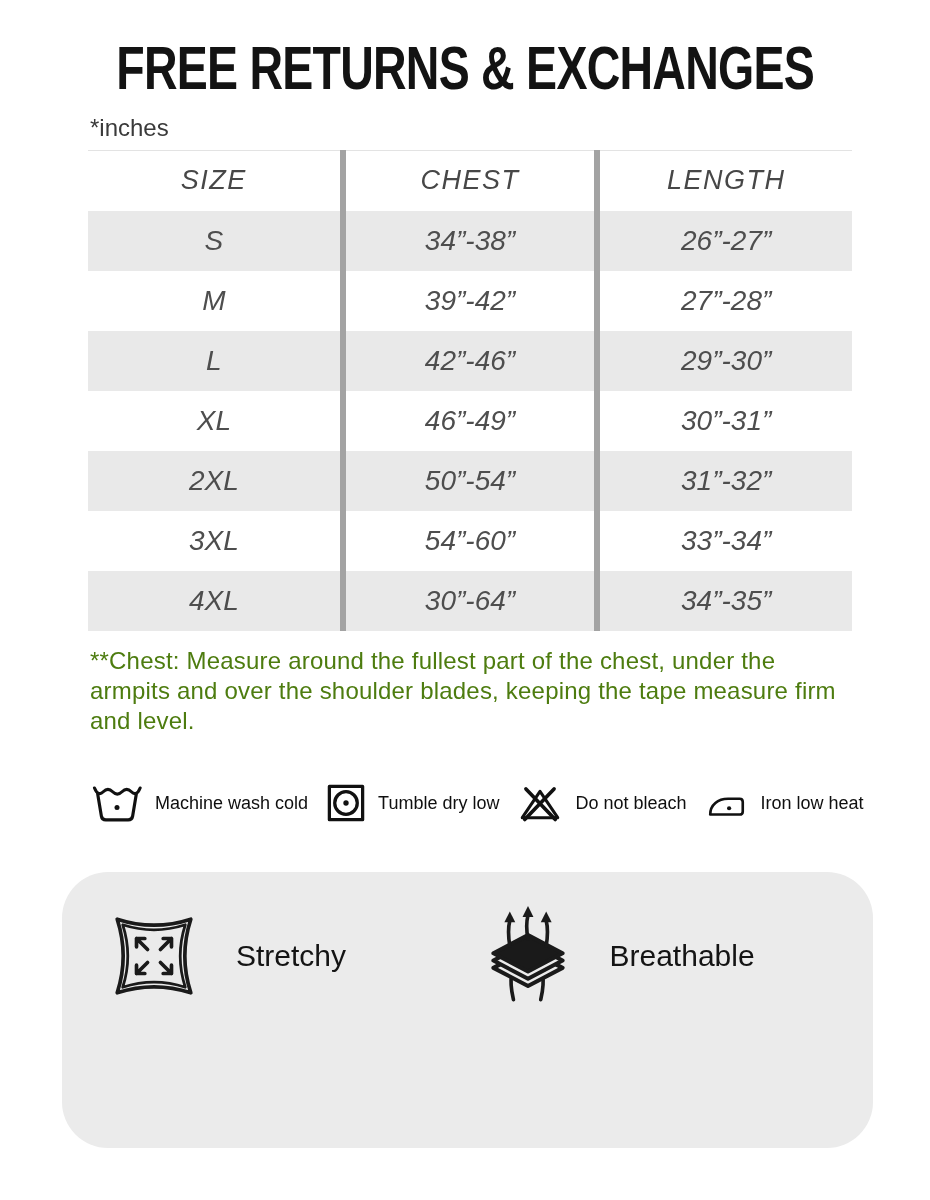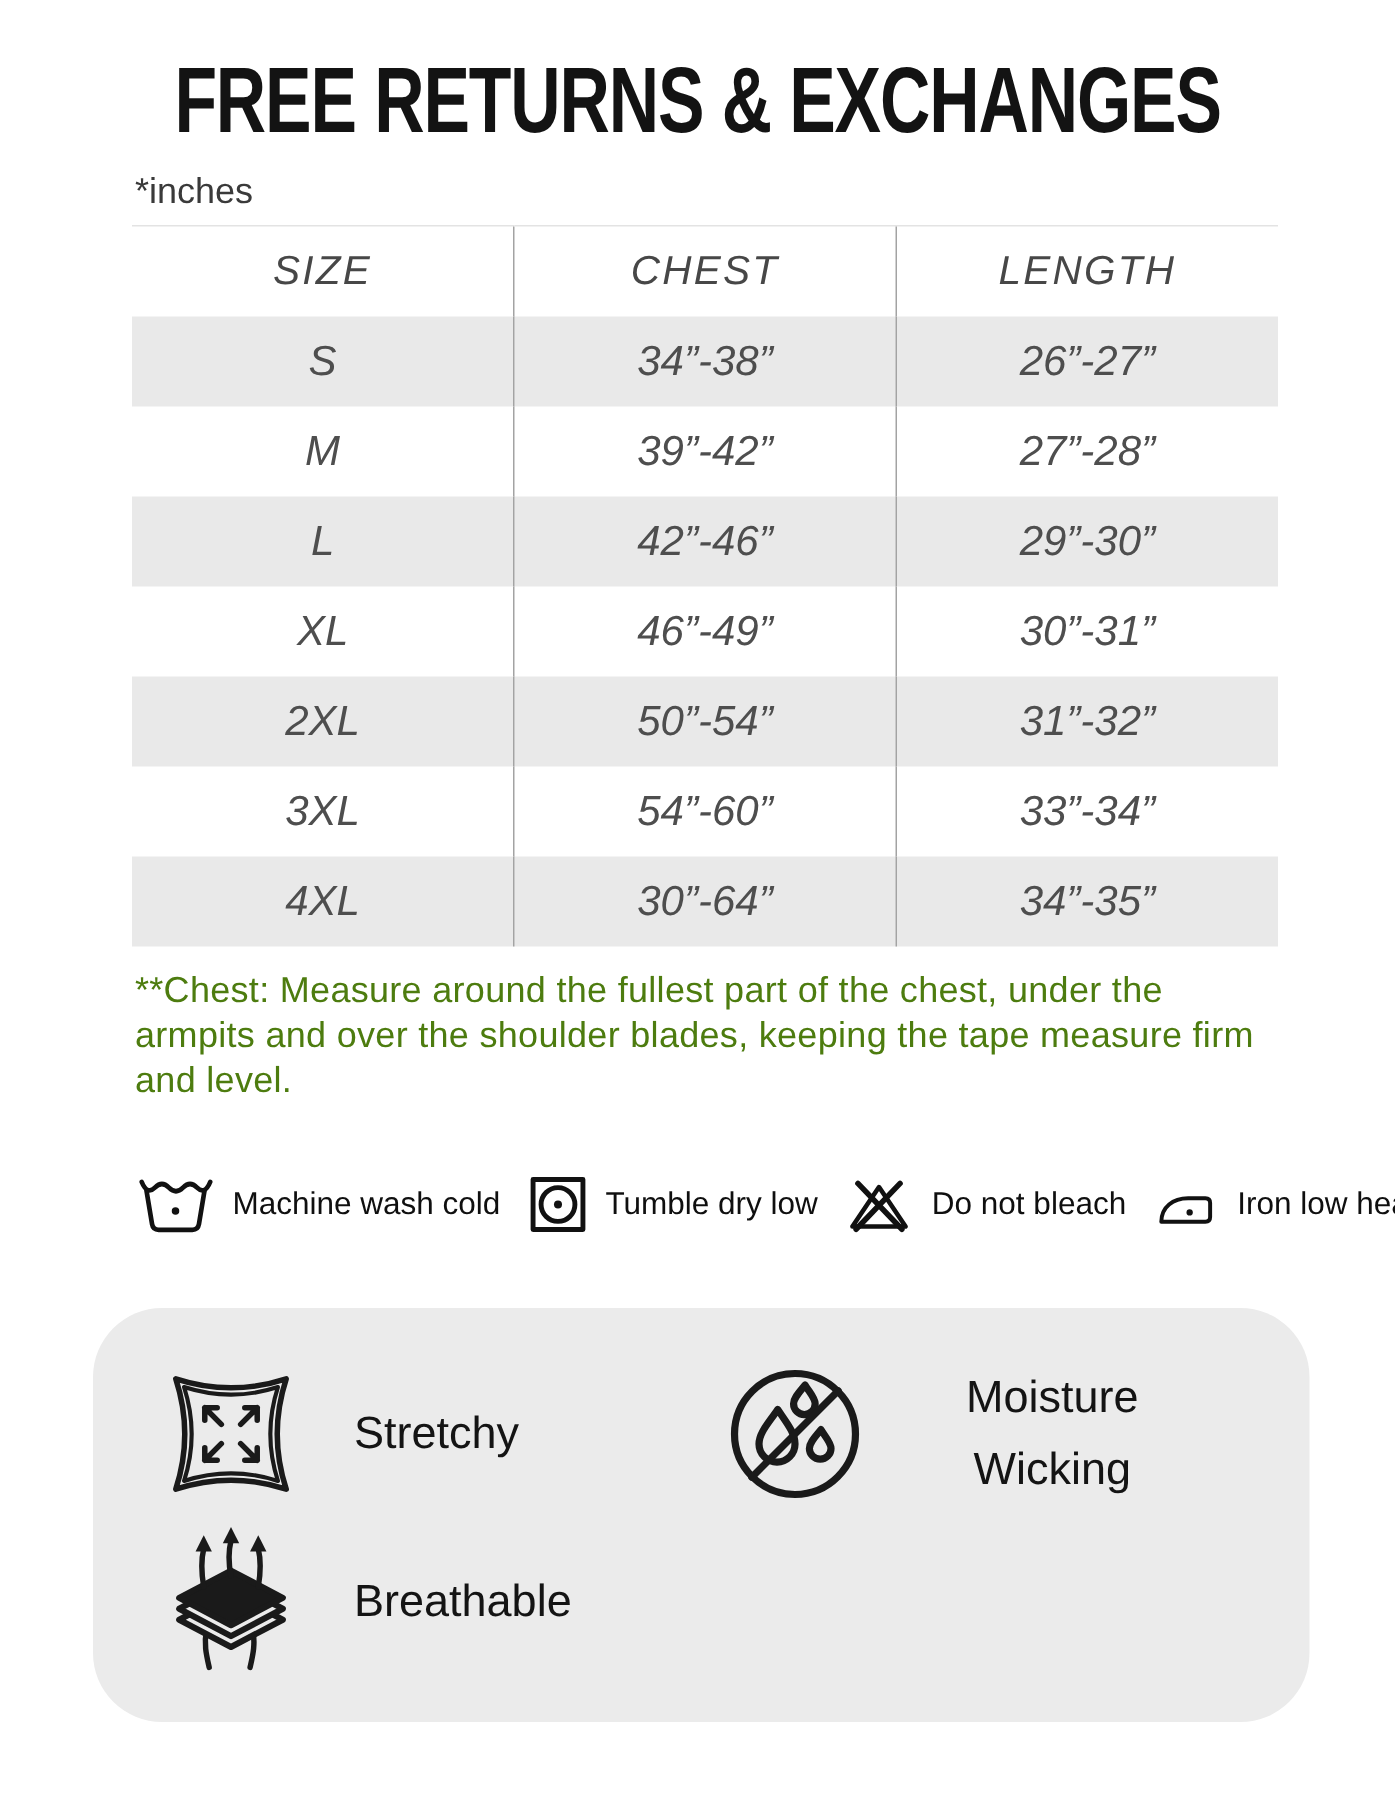--- a/index.html
+++ b/index.html
@@ -13,28 +13,28 @@
     transform:scaleX(0.75); transform-origin:50% 50%; white-space:nowrap;
     letter-spacing:-1px;
   }
 
   .units { position:absolute; top:114px; left:90px; font-size:24px; color:#3a3a3a; }
 
   table.size-table { position:absolute; top:150px; left:88px; width:764px; border-collapse:collapse; table-layout:fixed; }
   .size-table th, .size-table td { height:60px; text-align:center; vertical-align:middle; font-weight:400;font-style:italic; }
   .size-table th { font-size:27px; color:#474747; letter-spacing:1.5px; background:#ffffff; border-top:1px solid #e3e3e3; }
   .size-table td { font-size:28px; color:#4e4e4e; }
-  .size-table th + th, .size-table td + td { border-left:1px solid #a3a3a3; }
+  .size-table th + th, .size-table td + td { border-left:6px solid #a3a3a3; }
   .size-table tr.alt td { background:#e9e9e9; }
 
   .note { position:absolute; top:646px; left:90px; width:752px; font-size:24px; line-height:30px; color:#4d7c0f; letter-spacing:0.2px; }
 
   .care-row { position:absolute; top:772px; left:92px; width:770px; height:62px; display:flex; align-items:center; }
   .care-item { display:flex; align-items:center; gap:13px; margin-right:19px; }
-  .care-label { font-size:21px; color:#0f0f0f; white-space:nowrap; }
+  .care-label { font-size:18px; color:#0f0f0f; white-space:nowrap; }
   .care-item svg { display:block; }
 
   .features-panel {
     position:absolute; top:872px; left:62px; width:811px; height:276px;
     background:#ebebeb; border-radius:46px;
     display:grid; grid-template-columns:1fr 1fr; grid-template-rows:1fr 1fr;
     padding:28px 18px 24px 46px;
   }
   .feature { display:flex; align-items:center; gap:36px; }
   .feature-label { font-size:30px; color:#141414; line-height:48px; }
@@ -155,32 +155,20 @@
           <path d="M16 16 Q50 27 84 16 Q73 50 84 84 Q50 73 16 84 Q27 50 16 16 Z" stroke-width="3"></path>
           <path d="M40 31 L31 31 L31 40 M31 31 L43 43"></path>
           <path d="M60 31 L69 31 L69 40 M69 31 L57 43"></path>
           <path d="M40 69 L31 69 L31 60 M31 69 L43 57"></path>
           <path d="M60 69 L69 69 L69 60 M69 69 L57 57"></path>
         </svg>
       </span>
       <span class="feature-label">Stretchy</span>
     </div>
 
-    <div class="feature">
-      <span>
-        <svg width="96" height="96" viewBox="0 0 100 100" fill="none" stroke="#1a1a1a" stroke-width="5" stroke-linecap="round" stroke-linejoin="round">
-          <circle cx="50" cy="50" r="42"></circle>
-          <path d="M38 33 C44 42 50 49 50 57 A12.5 12.5 0 1 1 25 57 C25 49 32 42 38 33 Z"></path>
-          <path d="M57 16 C60 21 64 25 64 29 A7.5 7.5 0 1 1 49 29 C49 25 53 21 57 16 Z"></path>
-          <path d="M68 47 C71 52 75 56 75 60 A7.5 7.5 0 1 1 60 60 C60 56 64 52 68 47 Z"></path>
-          <path d="M20 80 L80 20"></path>
-        </svg>
-      </span>
-      <span class="feature-label two-line">Moisture Wicking</span>
-    </div>
 
     <div class="feature">
       <span>
         <svg width="92" height="100" viewBox="0 0 100 110" fill="none" stroke="#1a1a1a" stroke-width="4.5" stroke-linecap="round" stroke-linejoin="round">
           <defs>
             <pattern id="mesh" width="7" height="7" patternUnits="userSpaceOnUse">
               <rect width="7" height="7" fill="#ebebeb"></rect>
               <rect x="1" y="1" width="3.5" height="3.5" fill="#1a1a1a"></rect>
             </pattern>
           </defs>

